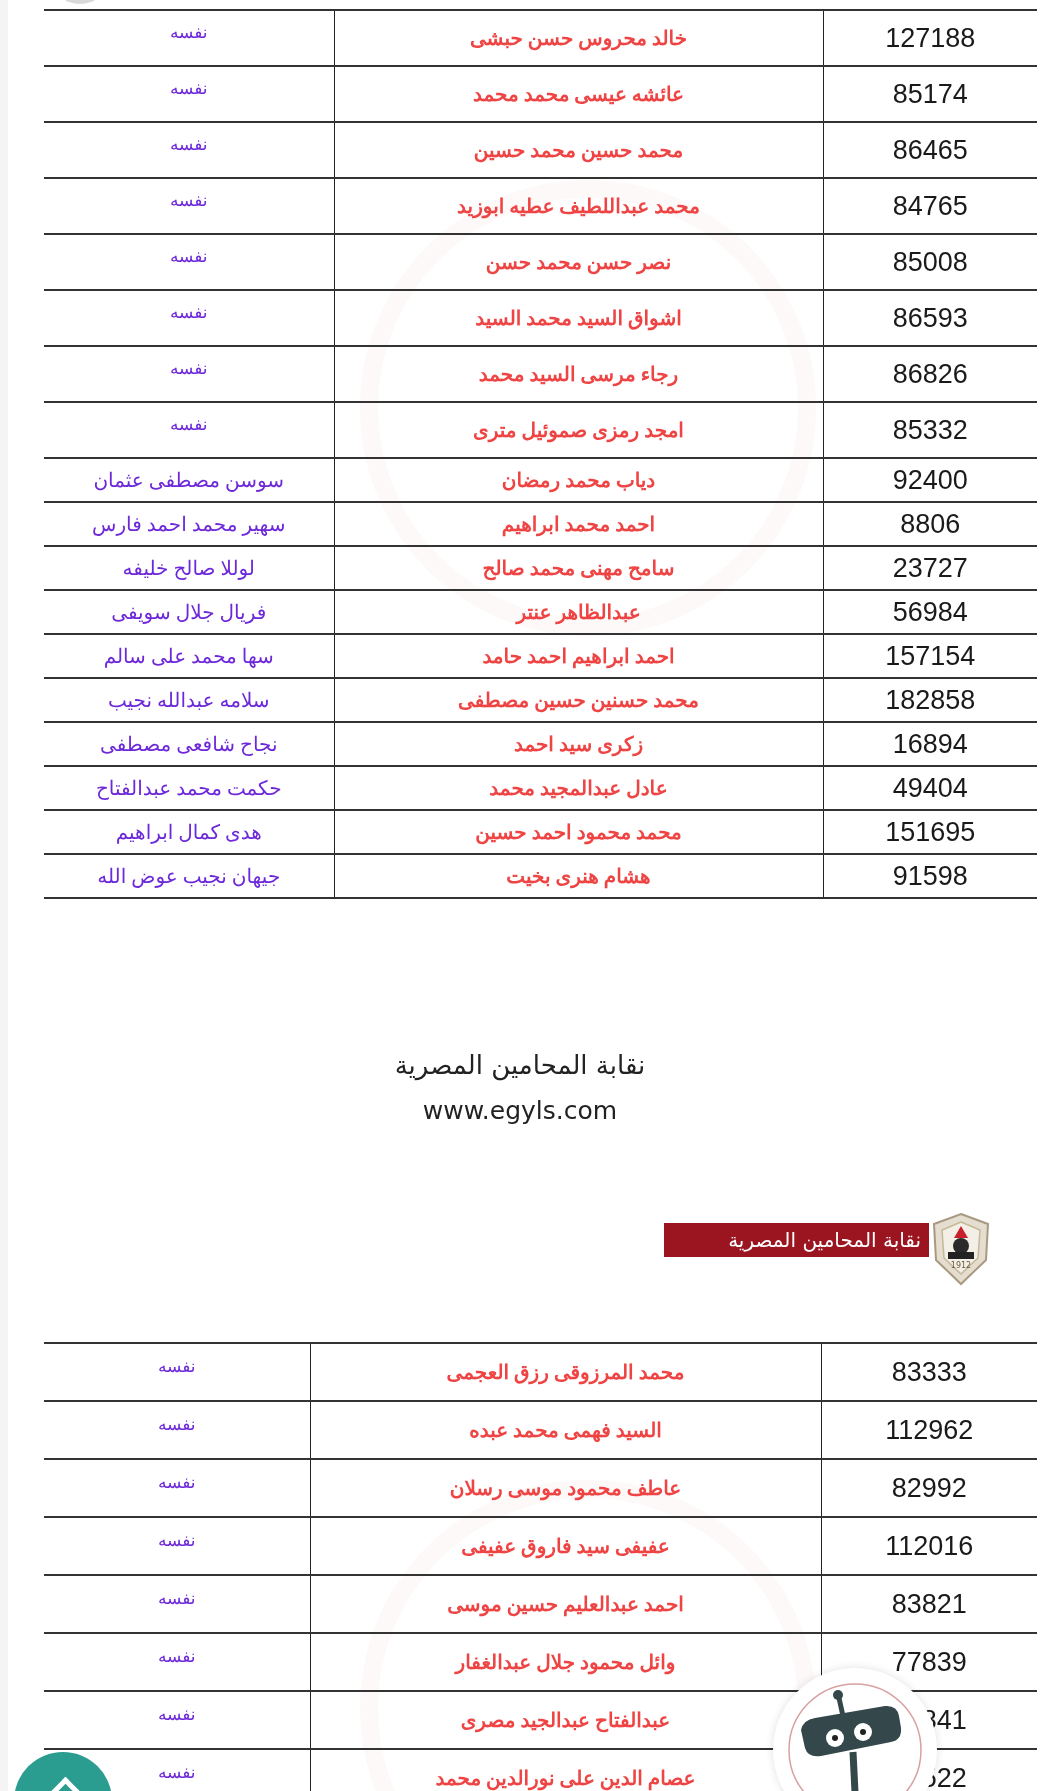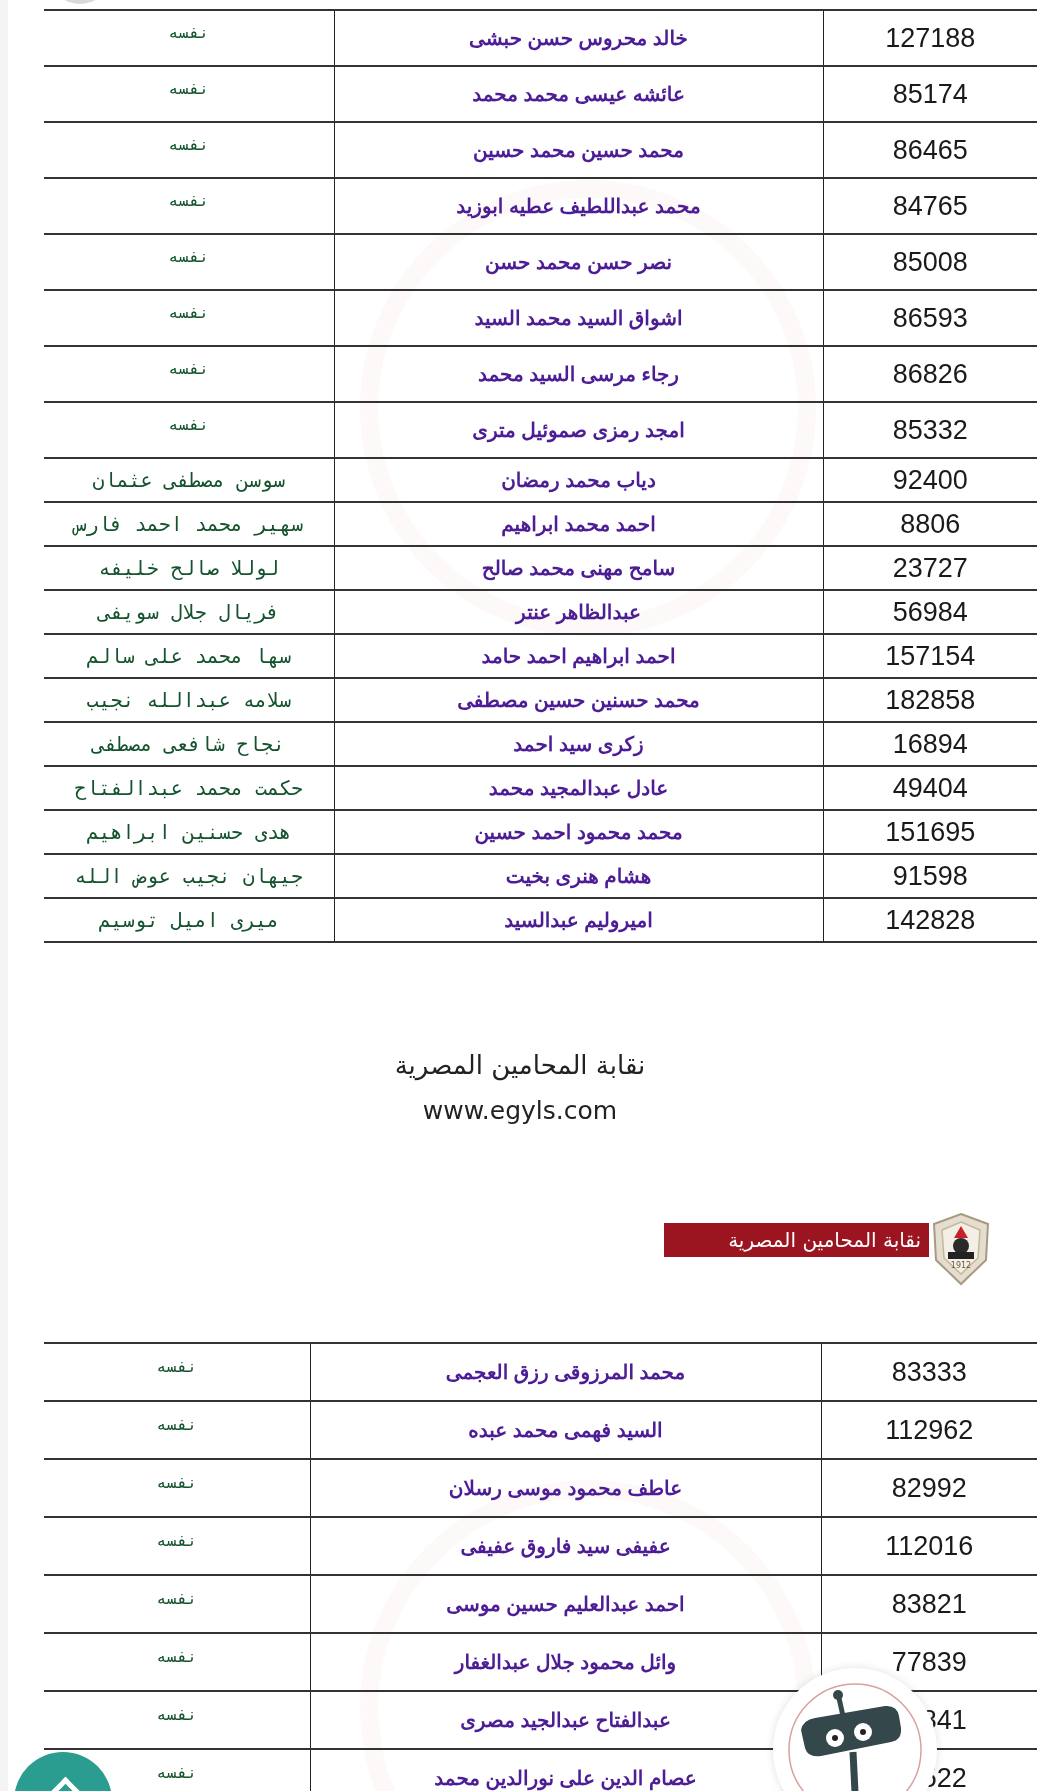--- a/index.html
+++ b/index.html
@@ -26,23 +26,23 @@
     border-top: 2px solid #333; border-bottom: 2px solid #333;
     padding: 0; text-align: center; vertical-align: middle; overflow: hidden; white-space: nowrap;
   }
   table.list td + td { border-left: 1.5px solid #222; }
   #t1 { top: 9px; }
   #t1 td { height: 42px; }
   #t1 col.c1 { width: 290px; } #t1 col.c2 { width: 489px; } #t1 col.c3 { width: 214px; }
   #t2 { top: 1342px; }
   #t2 td { height: 44px; }
   #t2 col.c1 { width: 266px; } #t2 col.c2 { width: 511px; } #t2 col.c3 { width: 216px; }
-  .rel { direction: rtl; font-family: Liberation Mono, monospace; font-size: 20px; color: #14532d; }
+  .rel { direction: rtl; font-family: Liberation Serif, serif; font-size: 20px; color: #6d28d9; }
   .rel.self { font-size: 17px; padding-bottom: 12px; }
-  .name { direction: rtl; font-family: Liberation Sans, sans-serif; font-weight: bold; font-size: 20px; color: #4c1d95; padding-top: 6px; }
+  .name { direction: rtl; font-family: Liberation Serif, serif; font-weight: bold; font-size: 20px; color: #ef4444; padding-top: 6px; }
   .num { font-family: Liberation Sans, sans-serif; font-size: 27px; color: #1a1a1a; }
   .footer-title {
     position: absolute; left: 0; width: 1050px; top: 1050px; text-align: center;
     direction: rtl; font-family: "DejaVu Sans", sans-serif; font-size: 26px; color: #222;
     padding-right: 10px; box-sizing: border-box;
   }
   .footer-url {
     position: absolute; left: 0; width: 1050px; top: 1096px; text-align: center;
     font-family: "DejaVu Sans", sans-serif; font-size: 25px; color: #222;
     padding-right: 10px; box-sizing: border-box;
@@ -159,33 +159,28 @@
         <td class="rel">نجاح شافعى مصطفى</td>
         <td class="name">زكرى سيد احمد</td>
         <td class="num">16894</td>
       </tr>
       <tr>
         <td class="rel">حكمت محمد عبدالفتاح</td>
         <td class="name">عادل عبدالمجيد محمد</td>
         <td class="num">49404</td>
       </tr>
       <tr>
-        <td class="rel">هدى حسنين ابراهيم</td>
+        <td class="rel">هدى كمال ابراهيم</td>
         <td class="name">محمد محمود احمد حسين</td>
         <td class="num">151695</td>
       </tr>
       <tr>
         <td class="rel">جيهان نجيب عوض الله</td>
         <td class="name">هشام هنرى بخيت</td>
         <td class="num">91598</td>
-      </tr>
-      <tr>
-        <td class="rel">ميرى اميل توسيم</td>
-        <td class="name">اميروليم عبدالسيد</td>
-        <td class="num">142828</td>
       </tr>
     </tbody>
 </table>
 
 <div class="footer-title">نقابة المحامين المصرية</div>
 <div class="footer-url">www.egyls.com</div>
 
 <div class="badge">نقابة المحامين المصرية</div>
 <svg class="badge-emblem" viewBox="0 0 62 74">
   <path d="M31 2 L58 12 L56 48 L31 72 L6 48 L4 12 Z" fill="#e4ddd0" stroke="#a89a80" stroke-width="2"></path>

